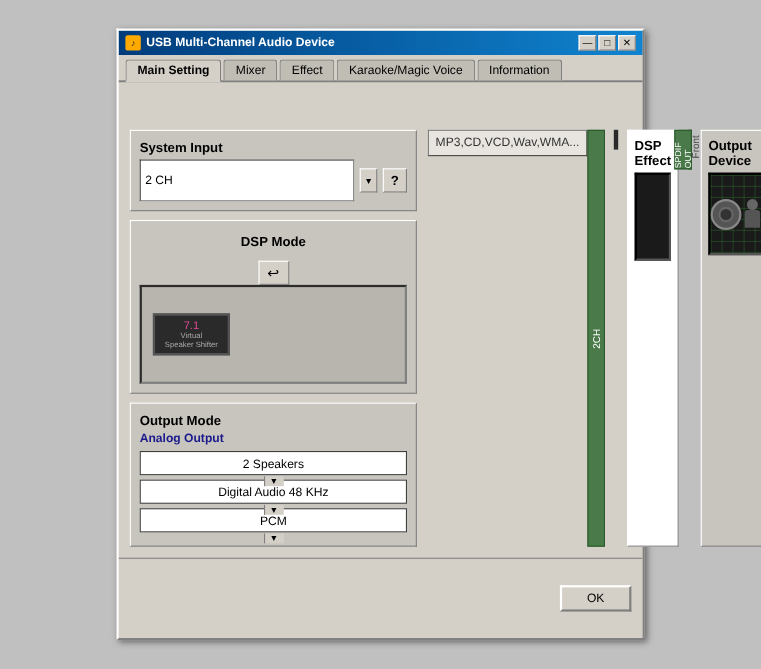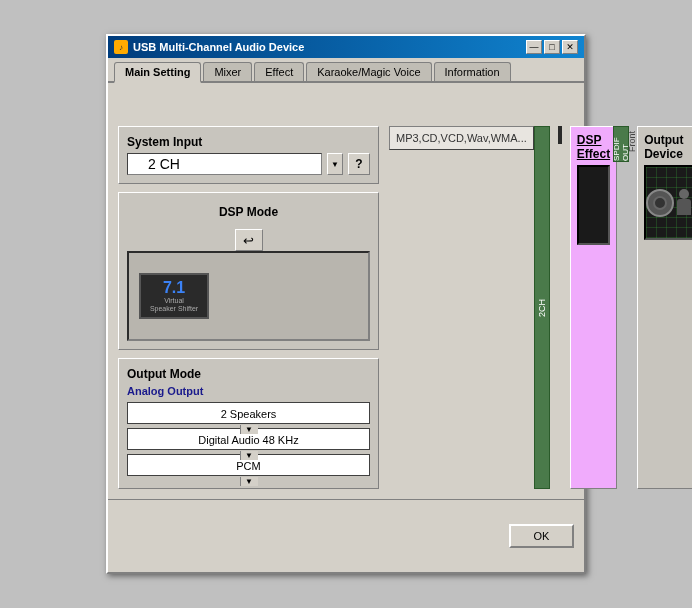--- a/index.html
+++ b/index.html
@@ -129,24 +129,24 @@
       align-items: center;
       gap: 5px;
     }
     .dropdown-box {
       display: flex;
       align-items: center;
       background: white;
       border: 1px solid #808080;
       border-top-color: #404040;
       border-left-color: #404040;
-      height: 22px;
+      height: 38px;
       flex: 1;
-      padding: 0 20px;
-      font-size: 14px;
+      padding: 0 4px;
+      font-size: 11px;
     }
     .dropdown-arrow {
       width: 16px;
       height: 22px;
       background: #d4d0c8;
       border: 1px solid #808080;
       border-top-color: #fff;
       border-left-color: #fff;
       display: flex;
       align-items: center;
@@ -202,23 +202,23 @@
       background: #2a2a2a;
       border: 2px solid #555;
       color: #ccc;
       padding: 4px 8px;
       font-size: 9px;
       text-align: center;
       cursor: pointer;
       width: 70px;
     }
     .virtual-speaker-btn .main-num {
-      font-size: 16px;
-      font-weight: bold;
-      color: #3b82f6;
+      font-size: 10px;
+      font-weight: normal;
+      color: #ec4899;
     }
     .virtual-speaker-btn .sub-text {
       font-size: 7px;
       color: #aaa;
       line-height: 1.1;
     }
     .output-mode-section {
       border: 1px solid #808080;
       border-top-color: #fff;
       border-left-color: #fff;
@@ -287,27 +287,26 @@
       border-left-color: #808080;
       height: 24px;
       display: flex;
       align-items: center;
       padding: 0 6px;
       font-size: 11px;
       color: #333;
       position: relative;
     }
     .dsp-effect-box {
-      background: #f0abfc;
+      background: #ffffff;
       border: 1px solid #808080;
       border-top-color: #fff;
       border-left-color: #fff;
       padding: 6px;
       flex: 1;
-      text-decoration: underline;
     }
     .dsp-effect-label {
       font-weight: bold;
       font-size: 12px;
       margin-bottom: 4px;
     }
     .dsp-effect-display {
       background: #1a1a1a;
       border: 2px inset #555;
       height: 80px;

